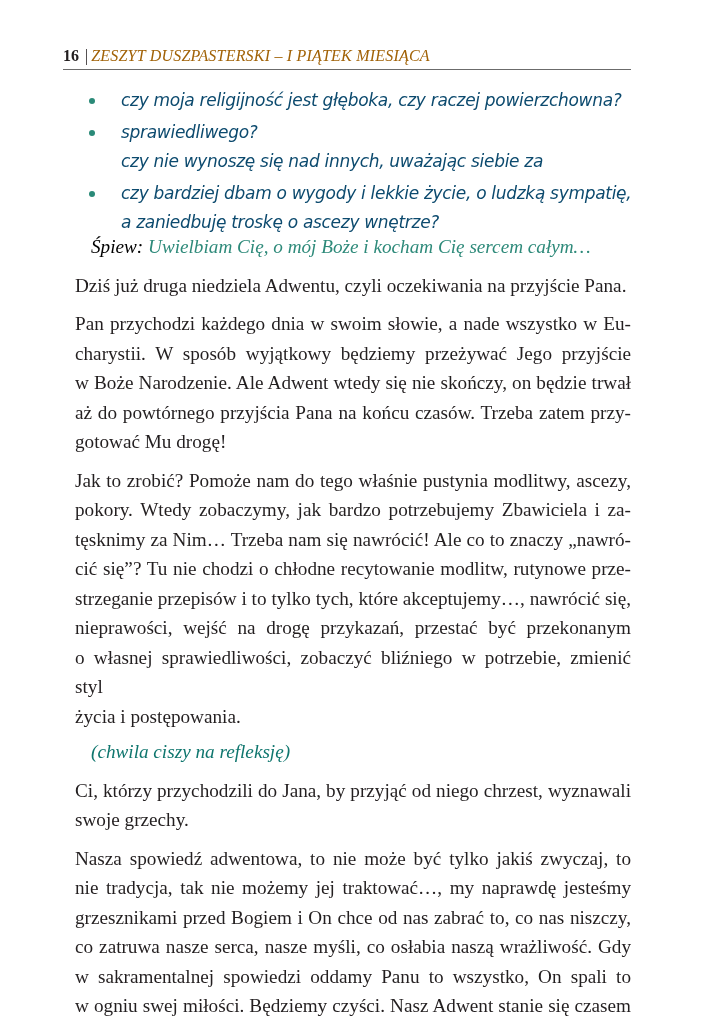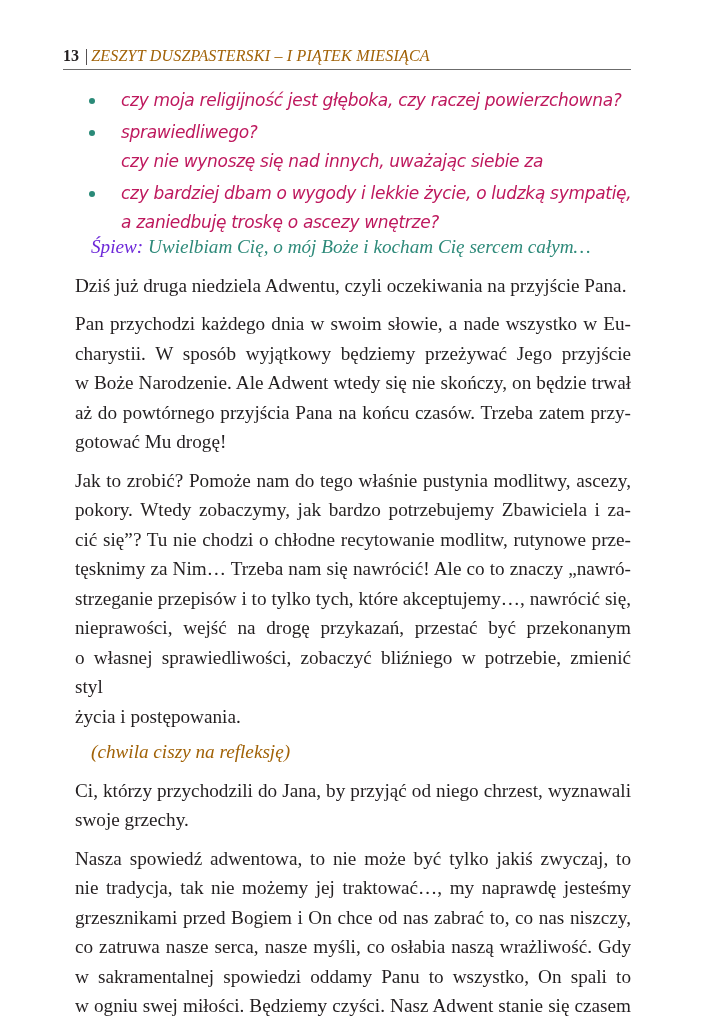--- a/index.html
+++ b/index.html
@@ -61,21 +61,21 @@
     left: 63px;
     top: 86px;
     width: 570px;
     margin: 0;
     padding: 0;
     list-style: none;
     font-family: "DejaVu Sans", "Liberation Sans", sans-serif;
     font-style: italic;
     font-size: 17px;
     line-height: 29px;
-    color: #be185d;
+    color: #0c4a6e;
   }
   .bullet-item {
     position: relative;
     padding-left: 58px;
     margin-bottom: 3px;
   }
   .bullet-dot {
     position: absolute;
     left: 26px;
     top: 12px;
@@ -102,44 +102,44 @@
     text-align: justify;
     hyphens: manual;
   }
   .song {
     font-style: italic;
     color: #2e8a7a;
     padding-left: 16px;
     margin: 0 0 5px 0;
   }
   .song-label {
-    color: #6d28d9;
+    color: #000000;
   }
   .pause-note {
     font-style: italic;
-    color: #a16207;
+    color: #0f766e;
     padding-left: 16px;
     margin: 0 0 6px 0;
   }
   .line {
     display: block;
     text-align: justify;
     text-align-last: justify;
   }
   .line.last {
     text-align-last: left;
   }
 </style>
 </head>
 <body>
 
 <div class="page">
 
   <div class="running-header">
-    <span class="page-number">13</span>
+    <span class="page-number">16</span>
     <span class="header-sep">|</span>
     <span class="header-title">ZESZYT DUSZPASTERSKI – I PIĄTEK MIESIĄCA</span>
   </div>
   <div class="header-rule"></div>
 
   <ul class="bullets">
     <li class="bullet-item">
       <span class="bullet-dot"></span>
       <span class="bullet-text">czy moja religijność jest głęboka, czy raczej powierzchowna?</span>
     </li>
@@ -170,22 +170,22 @@
       <span class="line">Pan przychodzi każdego dnia w swoim słowie, a nade wszystko w Eu-</span>
       <span class="line">charystii. W sposób wyjątkowy będziemy przeżywać Jego przyjście</span>
       <span class="line">w Boże Narodzenie. Ale Adwent wtedy się nie skończy, on będzie trwał</span>
       <span class="line">aż do powtórnego przyjścia Pana na końcu czasów. Trzeba zatem przy-</span>
       <span class="line last">gotować Mu drogę!</span>
     </p>
 
     <p class="para">
       <span class="line">Jak to zrobić? Pomoże nam do tego właśnie pustynia modlitwy, ascezy,</span>
       <span class="line">pokory. Wtedy zobaczymy, jak bardzo potrzebujemy Zbawiciela i za-</span>
+      <span class="line">tęsknimy za Nim… Trzeba nam się nawrócić! Ale co to znaczy „nawró-</span>
       <span class="line">cić się”? Tu nie chodzi o chłodne recytowanie modlitw, rutynowe prze-</span>
-      <span class="line">tęsknimy za Nim… Trzeba nam się nawrócić! Ale co to znaczy „nawró-</span>
       <span class="line">strzeganie przepisów i to tylko tych, które akceptujemy…, nawrócić się,</span>
       <span class="line">nieprawości, wejść na drogę przykazań, przestać być przekonanym</span>
       <span class="line">o własnej sprawiedliwości, zobaczyć bliźniego w potrzebie, zmienić styl</span>
       <span class="line last">życia i postępowania.</span>
     </p>
 
     <p class="pause-note">(chwila ciszy na refleksję)</p>
 
     <p class="para">
       <span class="line">Ci, którzy przychodzili do Jana, by przyjąć od niego chrzest, wyznawali</span>

